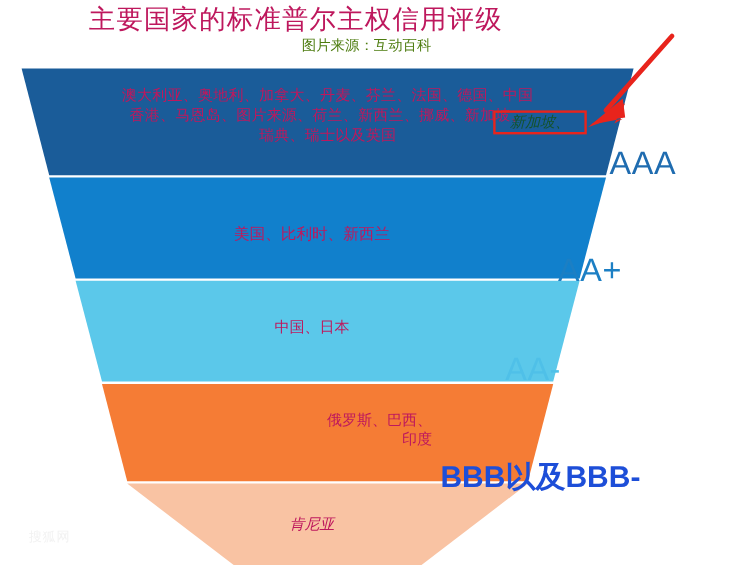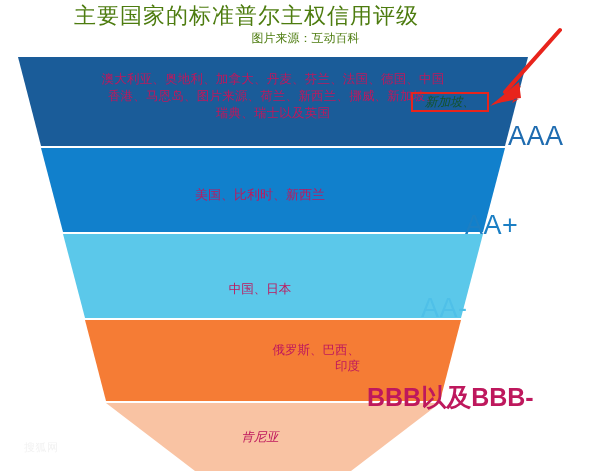--- a/index.html
+++ b/index.html
@@ -33,21 +33,21 @@
     height: 50px;
     text-align: center;
   }
   #chart-title {
     position: absolute;
     left: 0;
     top: 2px;
     width: 493px;
     font-size: 22px;
     line-height: 28px;
-    color: #4d7c0f;
+    color: #be185d;
     letter-spacing: 1px;
     white-space: nowrap;
   }
   #chart-subtitle {
     position: absolute;
     left: 0;
     top: 31px;
     width: 611px;
     font-size: 12px;
     line-height: 15px;
@@ -90,21 +90,20 @@
     width: 360px;
     font-size: 13px;
     line-height: 17px;
   }
   #tier3-text {
     left: 130px;
     top: 265px;
     width: 260px;
     font-size: 12.5px;
     line-height: 17px;
-    margin-top: 16px;
   }
   #tier4-text {
     left: 160px;
     top: 342px;
     width: 200px;
     font-size: 12.5px;
     line-height: 16px;
     text-align: right;
   }
   #tier5-text {
@@ -141,21 +140,21 @@
     left: 421px;
     top: 260px;
     font-size: 27px;
     color: #4FC0E8;
     letter-spacing: 0.5px;
   }
   #grade-bbb {
     left: 367px;
     top: 348px;
     font-size: 25px;
-    color: #be185d;
+    color: #1d4ed8;
     letter-spacing: 0px;
     font-weight: bold;
   }
   #grade-bplus {
     left: 325px;
     top: 434px;
     font-size: 27px;
     color: #F7BD9C;
     letter-spacing: 0.5px;
   }

